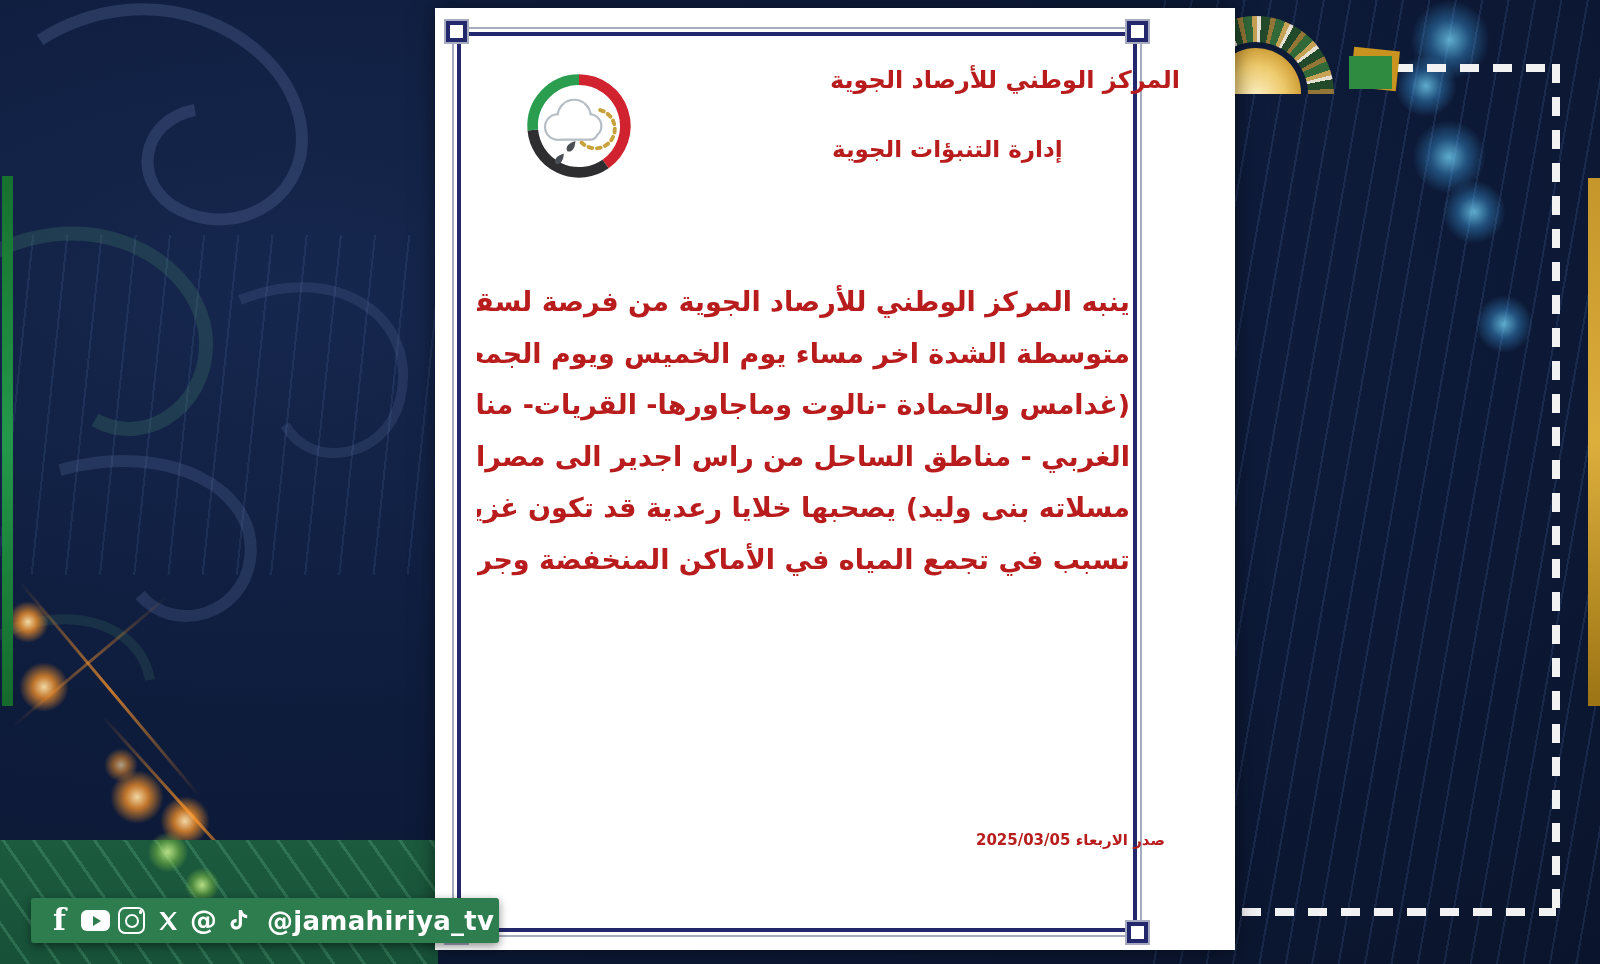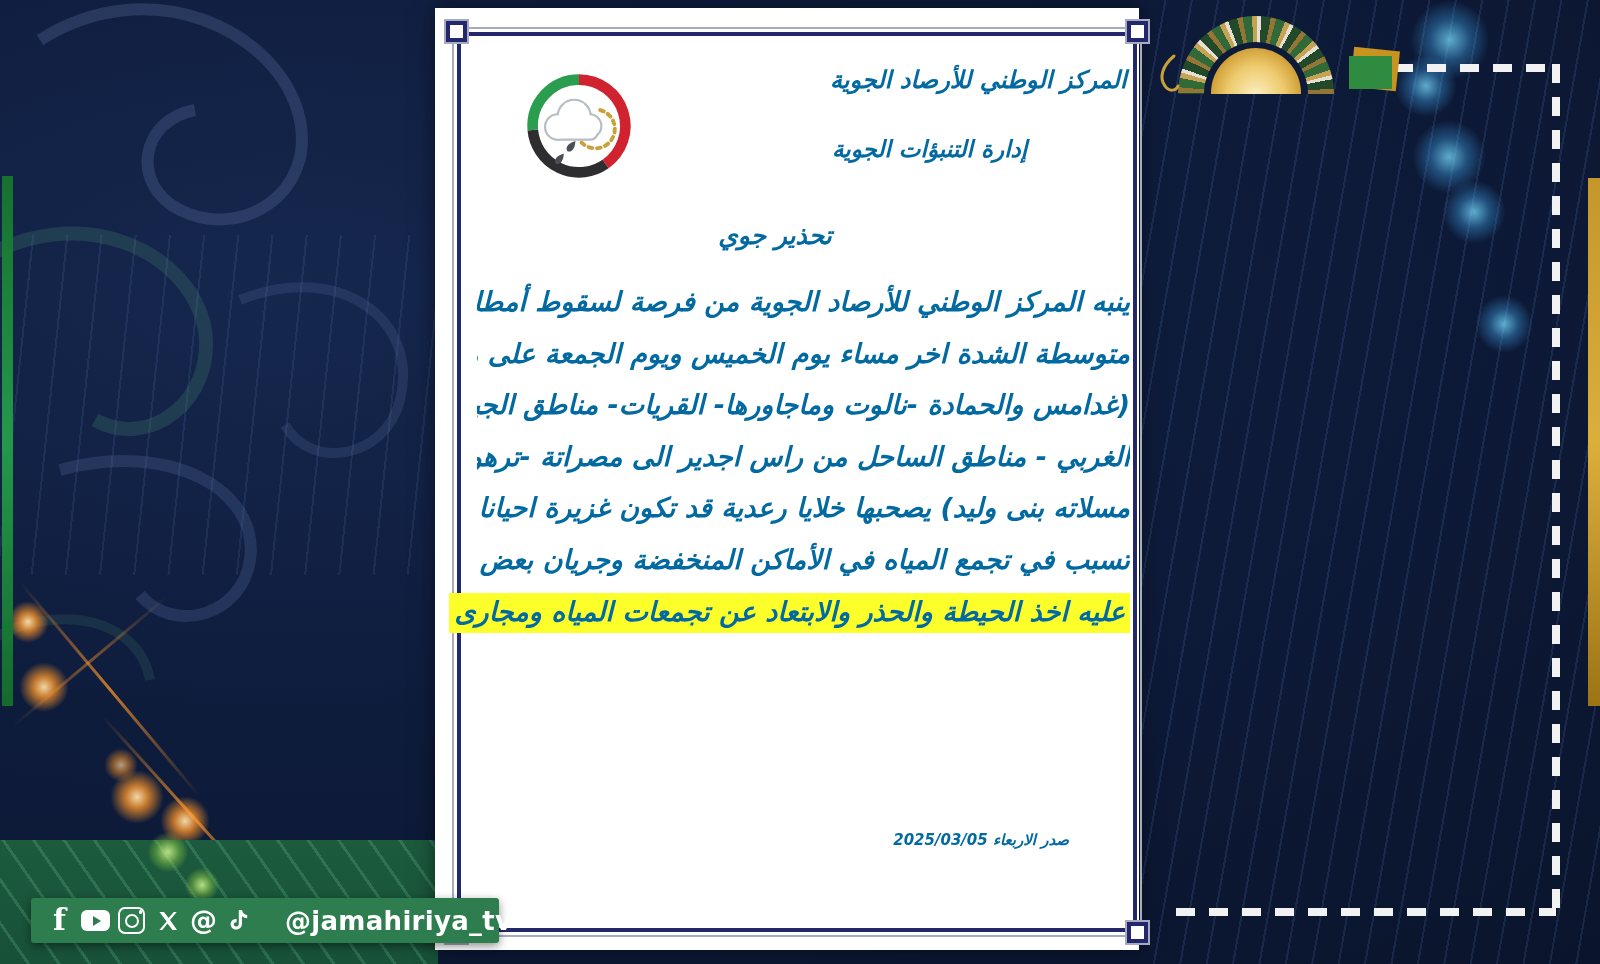--- a/index.html
+++ b/index.html
@@ -37,22 +37,22 @@
   .sq-green{left:1349px;top:56px;width:43px;height:33px;background:#2e8b3f;}
   .dome-wrap{position:absolute;left:1178px;top:6px;width:156px;height:88px;z-index:2;}
   .arch{position:absolute;left:0;bottom:0;width:156px;height:78px;border-radius:156px 156px 0 0;
     background:repeating-conic-gradient(from 250deg at 50% 100%, #2d6b35 0deg 7deg, #caa24c 7deg 11deg, #e6e0cf 11deg 14deg, #1e4a28 14deg 21deg, #96762f 21deg 25deg);
     filter:saturate(.9);}
   .arch-hole{position:absolute;left:26px;bottom:0;width:104px;height:52px;border-radius:104px 104px 0 0;background:#0d1b39;}
   .dome{position:absolute;left:33px;bottom:0;width:90px;height:46px;border-radius:90px 90px 0 0;
     background:radial-gradient(ellipse at 50% 105%, #fdf0c4 0%, #edca6c 45%, #c9952b 78%, #8f6414 100%);}
   .squiggle{position:absolute;left:1154px;top:52px;z-index:2;}
   
-  .doc{position:absolute;left:435px;top:8px;width:704px;height:942px;background:#ffffff;z-index:3;
-    box-shadow:0 0 20px rgba(0,0,0,.5);color:#0369a1;font-style:italic;}
+  .doc{position:absolute;left:435px;top:8px;width:800px;height:942px;background:#ffffff;z-index:3;
+    box-shadow:0 0 20px rgba(0,0,0,.5);color:#b91c1c;}
   .frame{position:absolute;left:22px;top:24px;width:680px;height:900px;border:4px solid #23276b;box-sizing:border-box;}
   .frame::before{content:"";position:absolute;inset:-9px;border:2px solid #a7abc0;}
   .knot{position:absolute;width:13px;height:13px;border:4px solid #23276b;background:#fff;box-shadow:0 0 0 2px #a7abc0;}
   .knot.tl{left:-15px;top:-15px;} .knot.tr{right:-15px;top:-15px;}
   .knot.bl{left:-15px;bottom:-15px;} .knot.br{right:-15px;bottom:-15px;}
   .doc-logo{position:absolute;left:86px;top:60px;width:116px;height:116px;}
   .org1{position:absolute;left:395px;top:58px;font-size:24px;font-weight:700;direction:rtl;white-space:nowrap;}
   .org2{position:absolute;left:397px;top:128px;font-size:23px;font-weight:700;direction:rtl;white-space:nowrap;}
   .doc-title{position:absolute;left:20px;top:213px;width:640px;text-align:center;font-size:25px;font-weight:700;direction:rtl;}
   .body-text{position:absolute;left:42px;top:268px;width:653px;font-size:27px;font-weight:700;direction:rtl;line-height:51.6px;}
@@ -65,21 +65,21 @@
     z-index:5;display:flex;align-items:center;padding:0 14px;box-sizing:border-box;gap:7px;color:#fff;
     box-shadow:0 3px 10px rgba(0,0,0,.45);}
   .ic{width:29px;height:30px;display:flex;align-items:center;justify-content:center;flex:0 0 auto;}
   .ic-fb{font-family:"DejaVu Serif",serif;font-size:30px;font-weight:700;line-height:1;margin-top:-2px;}
   .yt-body{width:29px;height:21px;background:#fff;border-radius:6px;display:flex;align-items:center;justify-content:center;}
   .yt-tri{width:0;height:0;border-top:5px solid transparent;border-bottom:5px solid transparent;border-left:8px solid #2e7d4e;margin-left:2px;}
   .ig-box{width:23px;height:23px;border:2.5px solid #fff;border-radius:7px;position:relative;}
   .ig-box::before{content:"";position:absolute;left:50%;top:50%;width:10px;height:10px;margin:-6.5px 0 0 -6.5px;border:2.5px solid #fff;border-radius:50%;}
   .ig-box::after{content:"";position:absolute;right:1px;top:1px;width:3.5px;height:3.5px;background:#fff;border-radius:50%;}
   .ic-th{font-size:27px;font-weight:700;line-height:1;margin-top:-3px;}
-  .handle{font-size:26px;font-weight:700;letter-spacing:.3px;direction:ltr;margin-left:24px;white-space:nowrap;}
+  .handle{font-size:26px;font-weight:700;letter-spacing:.3px;direction:ltr;margin-left:6px;white-space:nowrap;}
 </style>
 </head>
 <body>
 
 <div class="stage">
 
   <div class="diag-right"></div>
   <div class="streaks-left"></div>
   <svg class="swirls" viewBox="0 0 640 964" fill="none">
     <path d="M40 40 C150 -30 280 30 300 120 C315 195 240 240 180 210 C130 185 140 120 195 110" stroke="rgba(100,120,170,.28)" stroke-width="12"></path>
@@ -166,30 +166,28 @@
       </g>
 
       <g fill="#4a4f55">
         <path d="M52 74 C56.5 80.5 56.5 86 52 87.5 C47.5 86 47.5 80.5 52 74 Z" transform="rotate(38 52 81)"></path>
         <path d="M40 87 C44.5 93.5 44.5 99 40 100.5 C35.5 99 35.5 93.5 40 87 Z" transform="rotate(38 40 94)"></path>
       </g>
     </svg>
 
     <div class="org1">المركز الوطني للأرصاد الجوية</div>
     <div class="org2">إدارة التنبؤات الجوية</div>
-    <div class="doc-title">تحذير جوي</div>
 
     <div class="body-text">
       <div class="jline">ينبه المركز الوطني للأرصاد الجوية من فرصة لسقوط أمطار</div>
       <div class="jline">متوسطة الشدة اخر مساء يوم الخميس ويوم الجمعة على مناطق</div>
       <div class="jline">(غدامس والحمادة -نالوت وماجاورها- القريات- مناطق الجبل</div>
       <div class="jline">الغربي - مناطق الساحل من راس اجدير الى مصراتة -ترهونة -</div>
       <div class="jline">مسلاته بنى وليد) يصحبها خلايا رعدية قد تكون غزيرة احيانا مما</div>
       <div class="jline">تسبب في تجمع المياه في الأماكن المنخفضة وجريان بعض الأودية.</div>
-      <div class="rline"><span class="hl">عليه اخذ الحيطة والحذر والابتعاد عن تجمعات المياه ومجارى</span></div>
     </div>
 
     <div class="issued">صدر الاربعاء  2025/03/05</div>
   </div>
 
   <div class="social-bar">
     <span class="ic ic-fb">f</span>
     <span class="ic">
         <span class="yt-body">
           <span class="yt-tri"></span>

